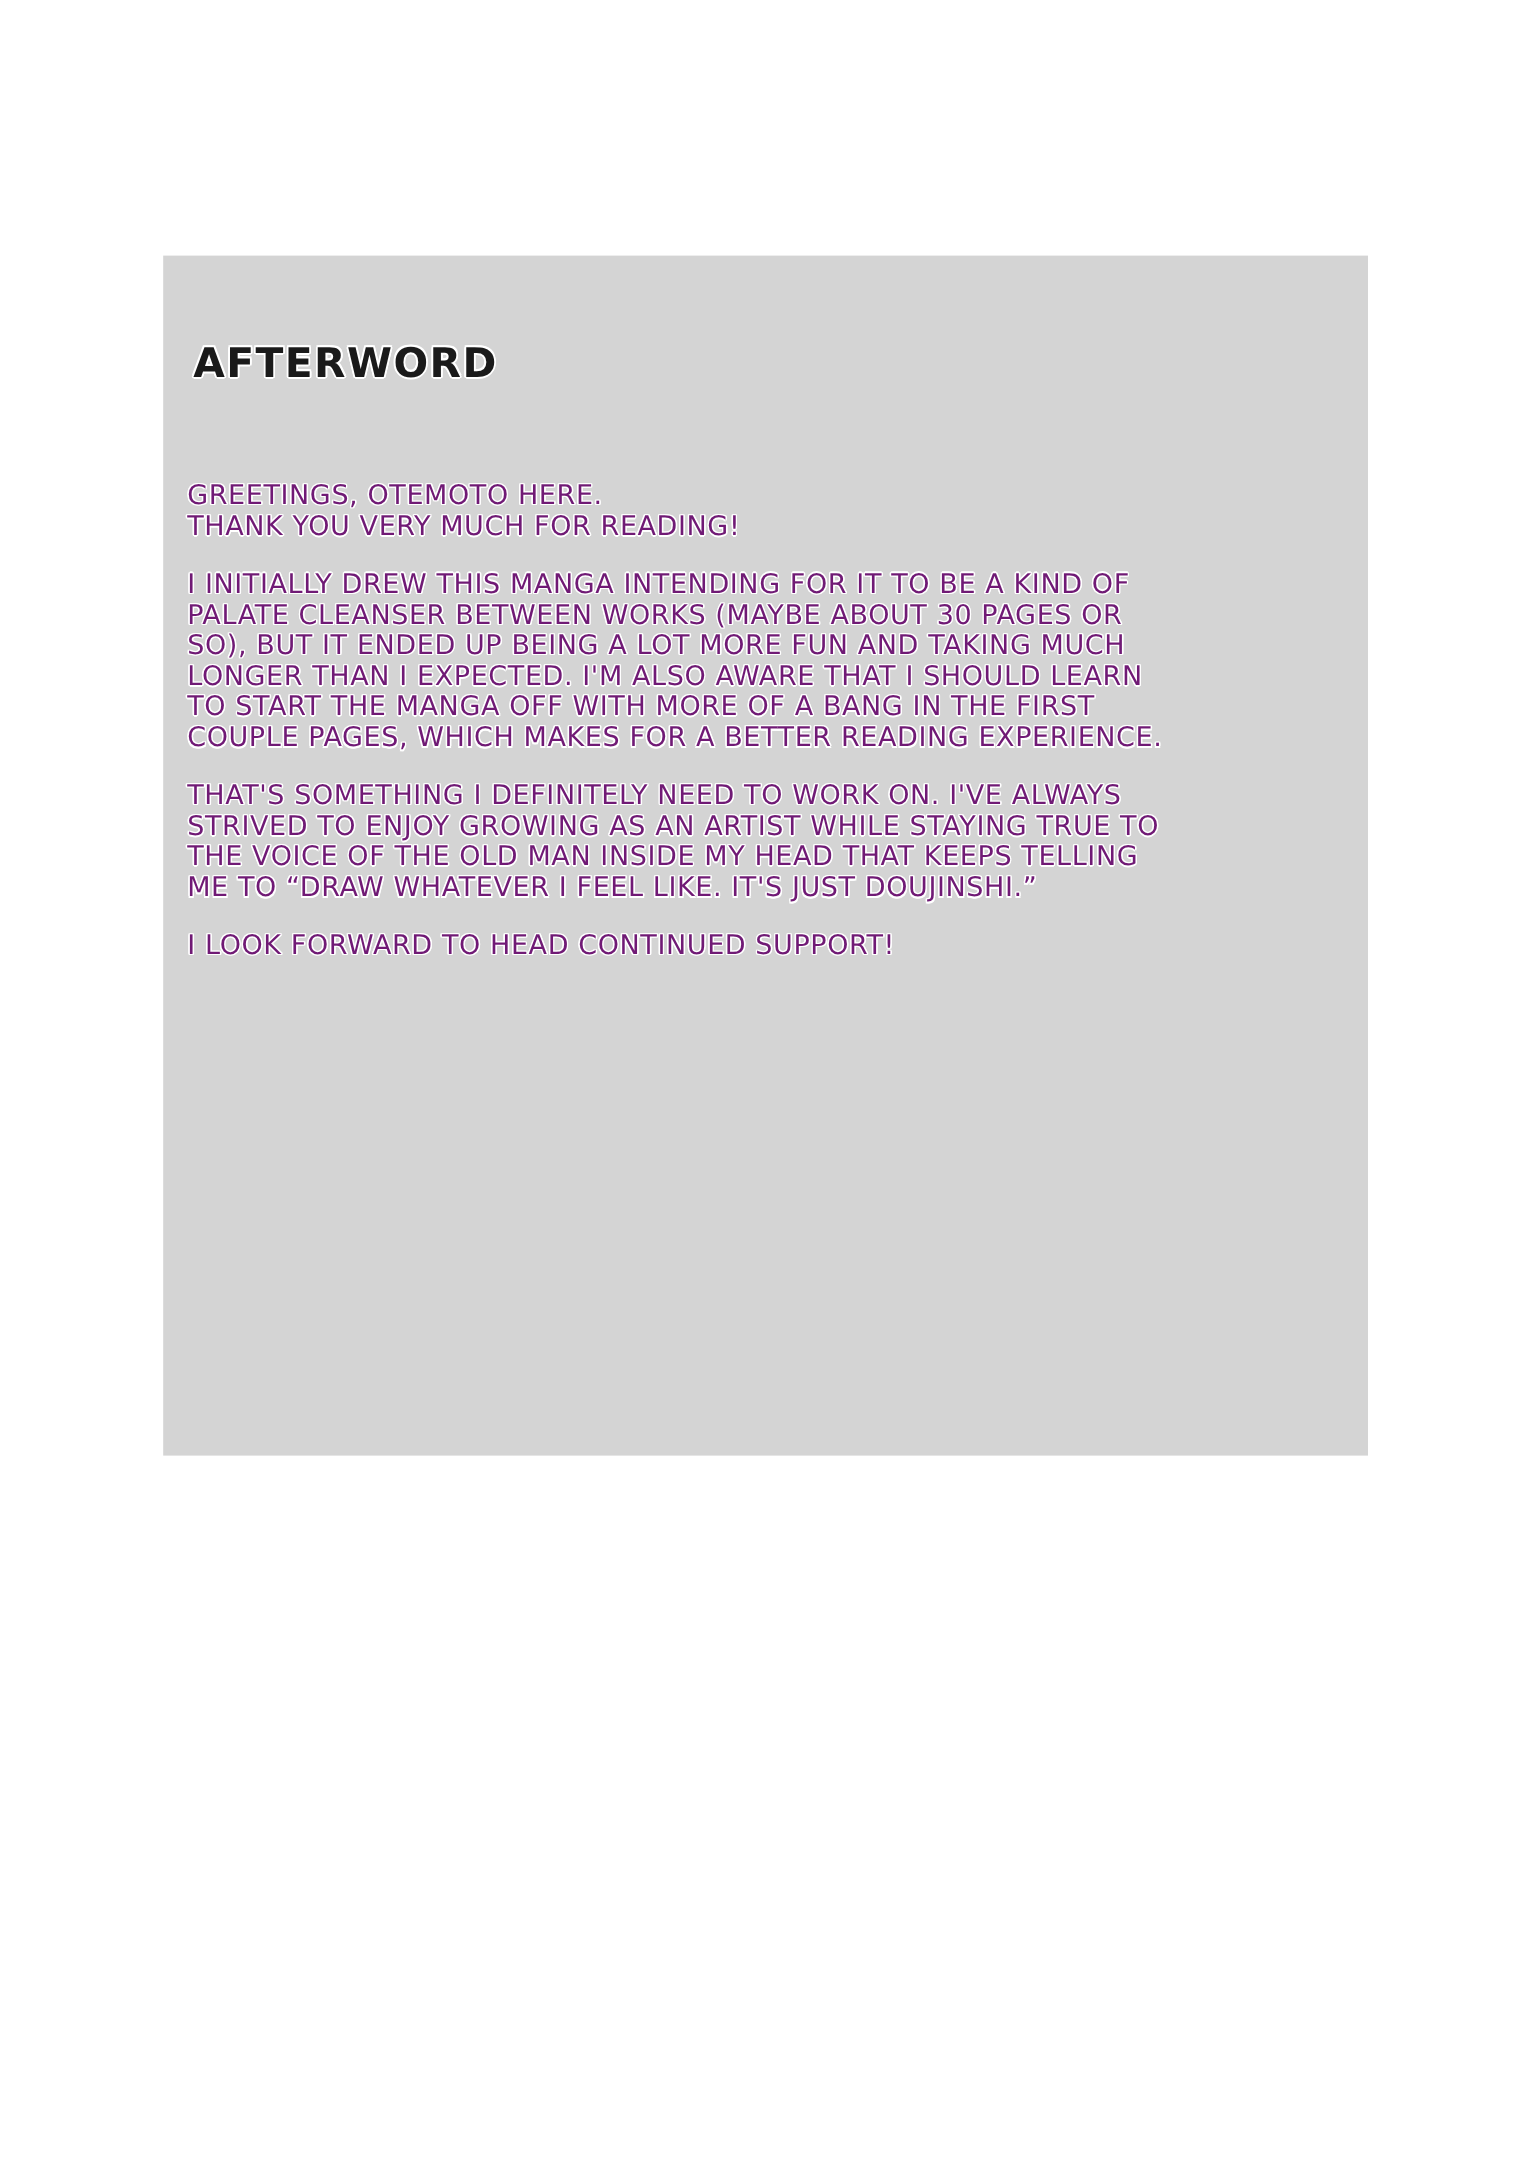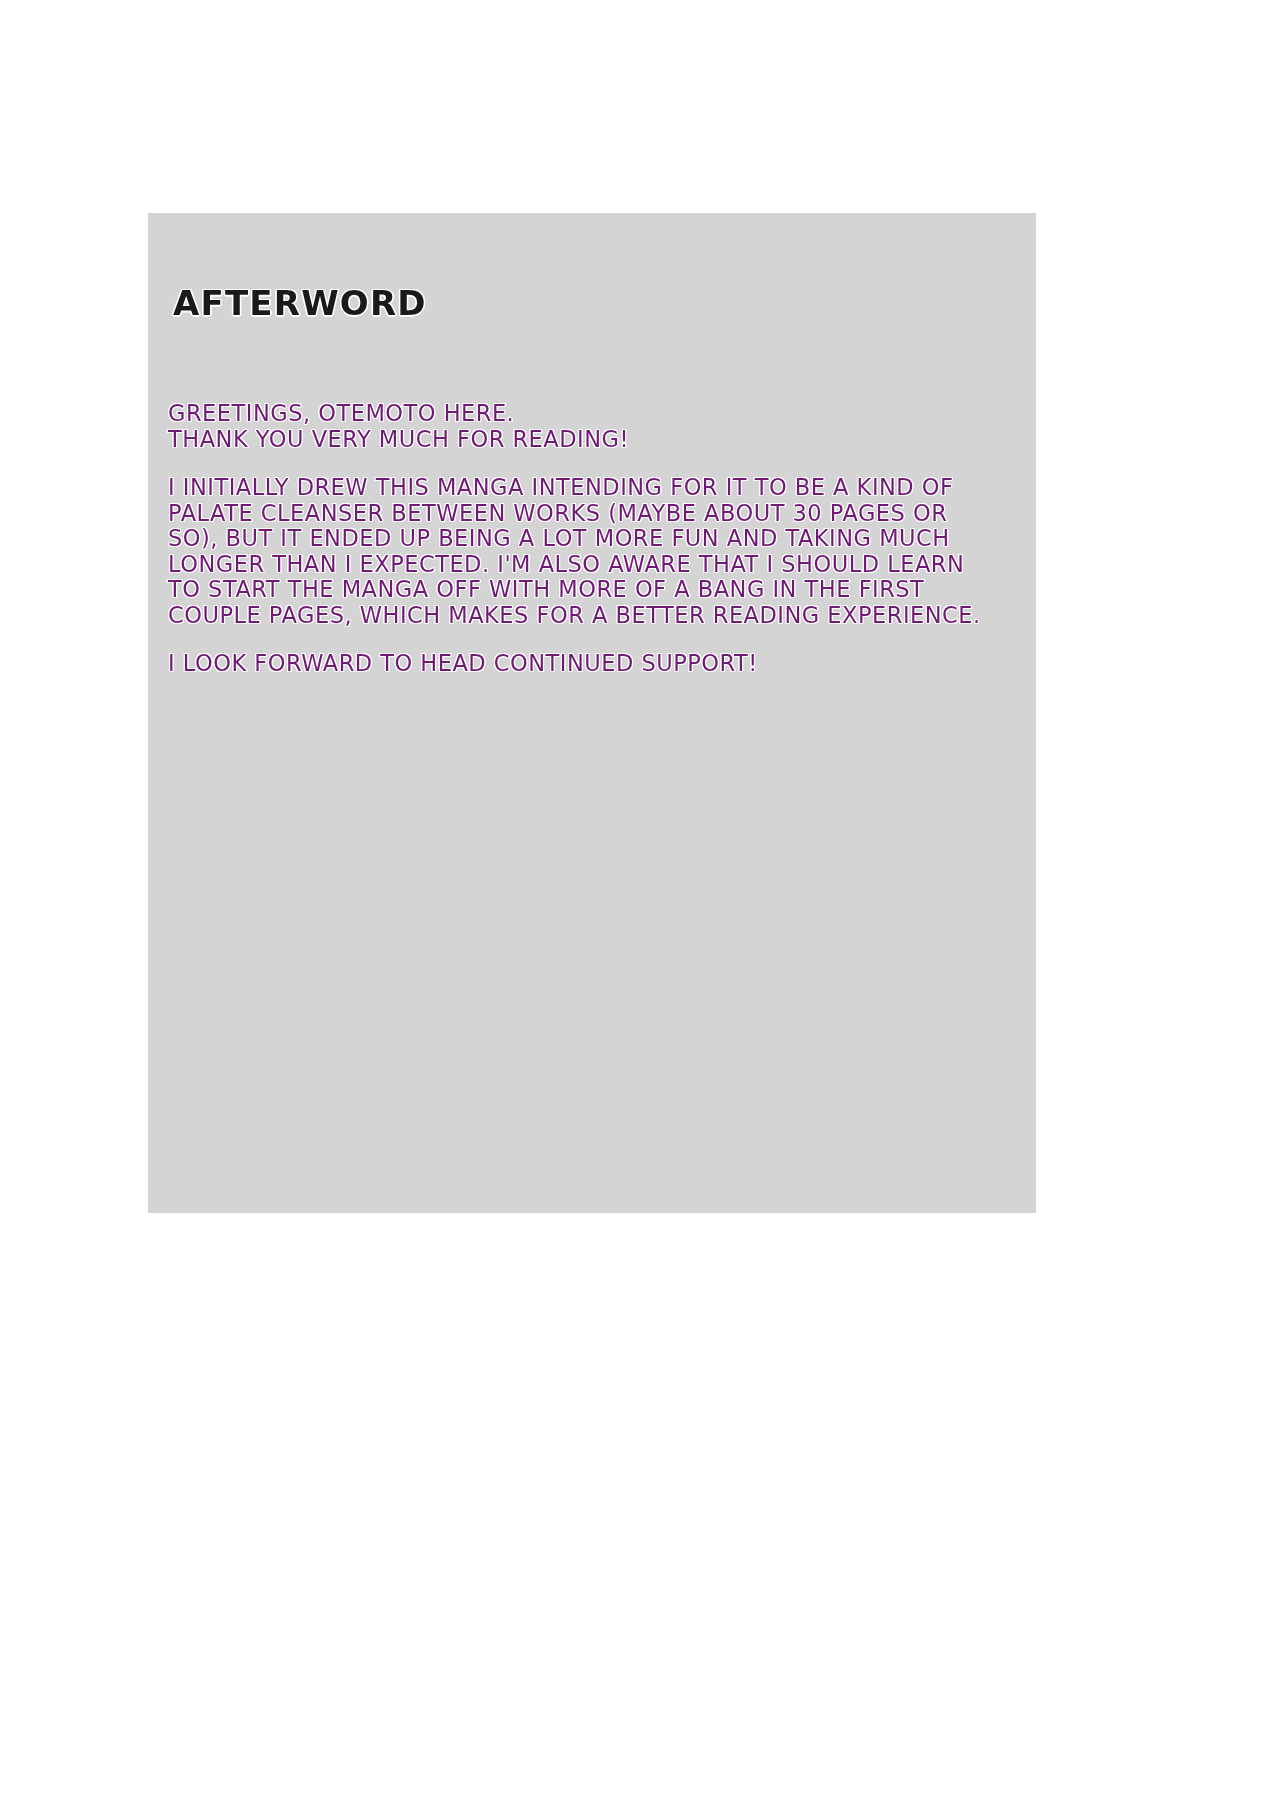--- a/index.html
+++ b/index.html
@@ -9,23 +9,23 @@
   }
   body {
     width: 1280px;
     height: 1813px;
     font-family: "Liberation Sans", sans-serif;
     position: relative;
     overflow: hidden;
   }
   .page {
     position: absolute;
-    left: 148px;
+    left: 136px;
     top: 213px;
-    width: 888px;
+    width: 1004px;
     height: 1000px;
     background: #d4d4d4;
   }
   .page-title {
     position: absolute;
     left: 25px;
     top: 70px;
     font-size: 34px;
     font-weight: bold;
     letter-spacing: 1.2px;
@@ -76,15 +76,19 @@
   <div class="page-title">AFTERWORD</div>
   <div class="body-text">
     <p class="para">GREETINGS, OTEMOTO HERE.
 THANK YOU VERY MUCH FOR READING!</p>
     <p class="para">I INITIALLY DREW THIS MANGA INTENDING FOR IT TO BE A KIND OF
 PALATE CLEANSER BETWEEN WORKS (MAYBE ABOUT 30 PAGES OR
 SO), BUT IT ENDED UP BEING A LOT MORE FUN AND TAKING MUCH
 LONGER THAN I EXPECTED. I'M ALSO AWARE THAT I SHOULD LEARN
 TO START THE MANGA OFF WITH MORE OF A BANG IN THE FIRST
 COUPLE PAGES, WHICH MAKES FOR A BETTER READING EXPERIENCE.</p>
+    <p class="para">THAT'S SOMETHING I DEFINITELY NEED TO WORK ON. I'VE ALWAYS
+STRIVED TO ENJOY GROWING AS AN ARTIST WHILE STAYING TRUE TO
+THE VOICE OF THE OLD MAN INSIDE MY HEAD THAT KEEPS TELLING
+ME TO “DRAW WHATEVER I FEEL LIKE. IT'S JUST DOUJINSHI.”</p>
     <p class="para">I LOOK FORWARD TO HEAD CONTINUED SUPPORT!</p>
   </div>
 </div>
 
 </body></html>

